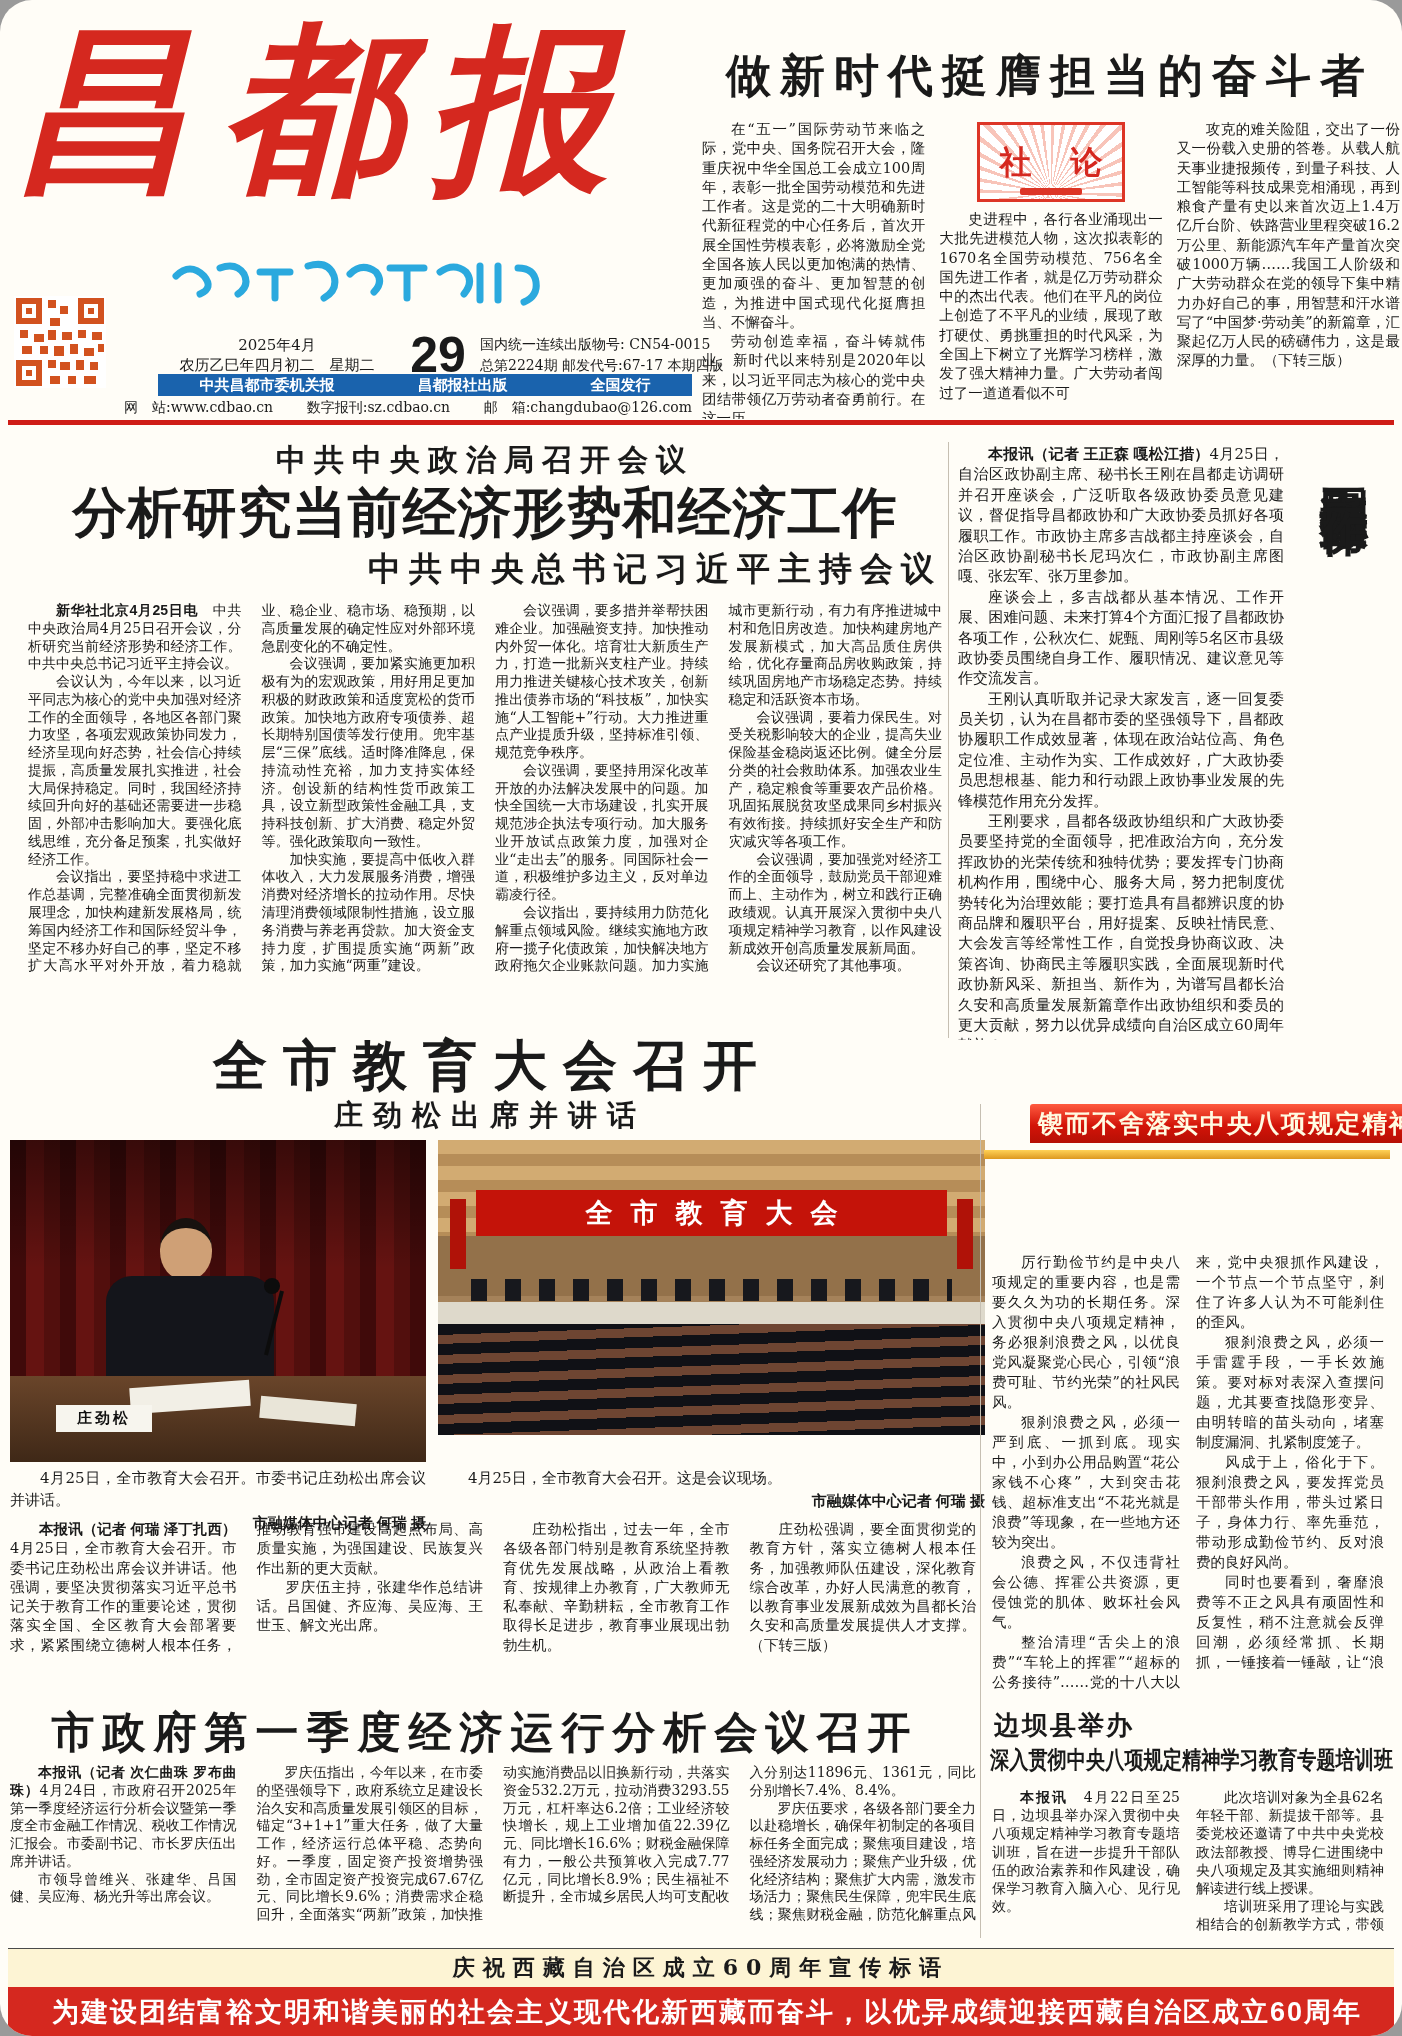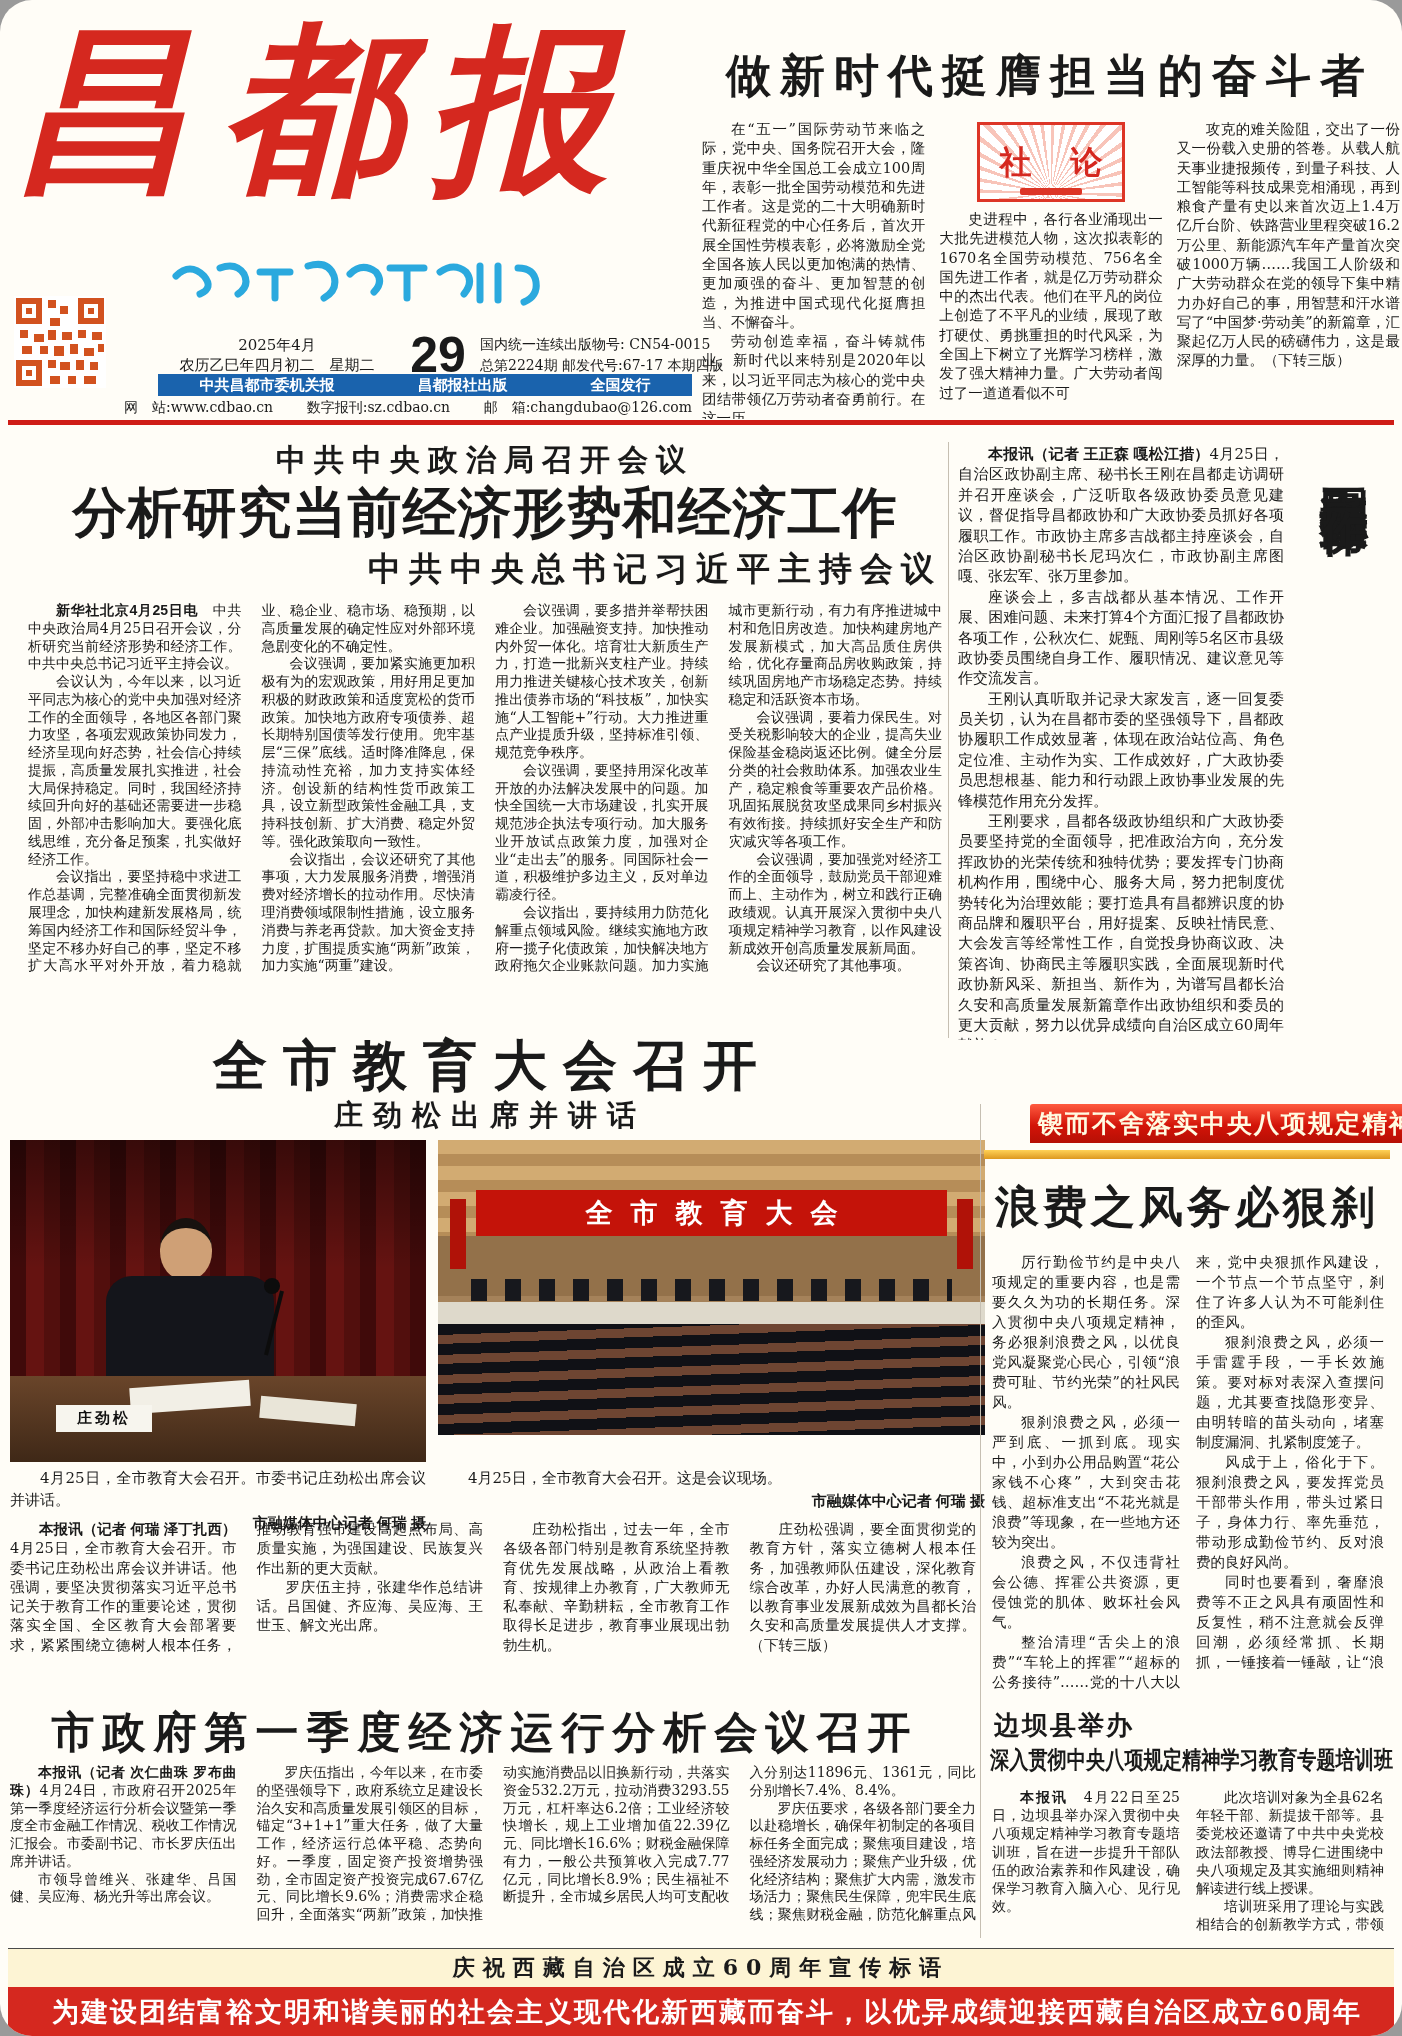--- a/index.html
+++ b/index.html
@@ -223,21 +223,21 @@
 
   <div class="abs pb-kicker" data-name="politburo-kicker">中共中央政治局召开会议</div>
   <div class="abs pb-headline" data-name="politburo-headline">分析研究当前经济形势和经济工作</div>
   <div class="abs pb-sub" data-name="politburo-subhead">中共中央总书记习近平主持会议</div>
   <div class="abs pb-body" data-name="politburo-body">
     <p class="para"><b class="lede" data-name="politburo-lede">新华社北京4月25日电</b><span data-name="politburo-lede-rest">　中共中央政治局4月25日召开会议，分析研究当前经济形势和经济工作。中共中央总书记习近平主持会议。</span></p>
     <div data-name="politburo-paragraphs">
         <p class="para">会议认为，今年以来，以习近平同志为核心的党中央加强对经济工作的全面领导，各地区各部门聚力攻坚，各项宏观政策协同发力，经济呈现向好态势，社会信心持续提振，高质量发展扎实推进，社会大局保持稳定。同时，我国经济持续回升向好的基础还需要进一步稳固，外部冲击影响加大。要强化底线思维，充分备足预案，扎实做好经济工作。</p>
         <p class="para">会议指出，要坚持稳中求进工作总基调，完整准确全面贯彻新发展理念，加快构建新发展格局，统筹国内经济工作和国际经贸斗争，坚定不移办好自己的事，坚定不移扩大高水平对外开放，着力稳就业、稳企业、稳市场、稳预期，以高质量发展的确定性应对外部环境急剧变化的不确定性。</p>
         <p class="para">会议强调，要加紧实施更加积极有为的宏观政策，用好用足更加积极的财政政策和适度宽松的货币政策。加快地方政府专项债券、超长期特别国债等发行使用。兜牢基层“三保”底线。适时降准降息，保持流动性充裕，加力支持实体经济。创设新的结构性货币政策工具，设立新型政策性金融工具，支持科技创新、扩大消费、稳定外贸等。强化政策取向一致性。</p>
-        <p class="para">会议指出，会议还研究了其他事项，大力发展服务消费，增强消费对经济增长的拉动作用。尽快清理消费领域限制性措施，设立服务消费与养老再贷款。加大资金支持力度，扩围提质实施“两新”政策，加力实施“两重”建设。</p>
+        <p class="para">加快实施，要提高中低收入群体收入，大力发展服务消费，增强消费对经济增长的拉动作用。尽快清理消费领域限制性措施，设立服务消费与养老再贷款。加大资金支持力度，扩围提质实施“两新”政策，加力实施“两重”建设。</p>
         <p class="para">会议强调，要多措并举帮扶困难企业。加强融资支持。加快推动内外贸一体化。培育壮大新质生产力，打造一批新兴支柱产业。持续用力推进关键核心技术攻关，创新推出债券市场的“科技板”，加快实施“人工智能+”行动。大力推进重点产业提质升级，坚持标准引领、规范竞争秩序。</p>
         <p class="para">会议强调，要坚持用深化改革开放的办法解决发展中的问题。加快全国统一大市场建设，扎实开展规范涉企执法专项行动。加大服务业开放试点政策力度，加强对企业“走出去”的服务。同国际社会一道，积极维护多边主义，反对单边霸凌行径。</p>
         <p class="para">会议指出，要持续用力防范化解重点领域风险。继续实施地方政府一揽子化债政策，加快解决地方政府拖欠企业账款问题。加力实施城市更新行动，有力有序推进城中村和危旧房改造。加快构建房地产发展新模式，加大高品质住房供给，优化存量商品房收购政策，持续巩固房地产市场稳定态势。持续稳定和活跃资本市场。</p>
         <p class="para">会议强调，要着力保民生。对受关税影响较大的企业，提高失业保险基金稳岗返还比例。健全分层分类的社会救助体系。加强农业生产，稳定粮食等重要农产品价格。巩固拓展脱贫攻坚成果同乡村振兴有效衔接。持续抓好安全生产和防灾减灾等各项工作。</p>
         <p class="para">会议强调，要加强党对经济工作的全面领导，鼓励党员干部迎难而上、主动作为，树立和践行正确政绩观。认真开展深入贯彻中央八项规定精神学习教育，以作风建设新成效开创高质量发展新局面。</p>
         <p class="para">会议还研究了其他事项。</p>
       </div>
   </div>
 
   <div class="abs vrule" style="left:948px;top:442px;height:596px;" data-name="column-rule-upper"></div>
@@ -303,21 +303,20 @@
         <p class="para">市领导曾维兴、张建华、吕国健、吴应海、杨光升等出席会议。</p>
         <p class="para">罗庆伍指出，今年以来，在市委的坚强领导下，政府系统立足建设长治久安和高质量发展引领区的目标，锚定“3+1+1”重大任务，做了大量工作，经济运行总体平稳、态势向好。一季度，固定资产投资增势强劲，全市固定资产投资完成67.67亿元、同比增长9.6%；消费需求企稳回升，全面落实“两新”政策，加快推动实施消费品以旧换新行动，共落实资金532.2万元，拉动消费3293.55万元，杠杆率达6.2倍；工业经济较快增长，规上工业增加值22.39亿元、同比增长16.6%；财税金融保障有力，一般公共预算收入完成7.77亿元，同比增长8.9%；民生福祉不断提升，全市城乡居民人均可支配收入分别达11896元、1361元，同比分别增长7.4%、8.4%。</p>
         <p class="para">罗庆伍要求，各级各部门要全力以赴稳增长，确保年初制定的各项目标任务全面完成；聚焦项目建设，培强经济发展动力；聚焦产业升级，优化经济结构；聚焦扩大内需，激发市场活力；聚焦民生保障，兜牢民生底线；聚焦财税金融，防范化解重点风险，确保高质量完成全年目标任务，以优异成绩迎接西藏自治区成立60周年。</p>
       </div>
   </div>
 
   <div class="abs vrule" style="left:980px;top:1104px;height:834px;" data-name="column-rule-lower"></div>
 
   <div class="abs ribbon" data-name="campaign-ribbon">锲而不舍落实中央八项规定精神</div>
   <div class="abs ribbon-gold" data-name="campaign-ribbon-gold-edge"></div>
-  <div class="abs lf-headline" data-name="langfei-headline">浪费之风务必狠刹</div>
   <div class="abs lf-body" data-name="langfei-body">
     <div data-name="langfei-paragraphs">
         <p class="para">厉行勤俭节约是中央八项规定的重要内容，也是需要久久为功的长期任务。深入贯彻中央八项规定精神，务必狠刹浪费之风，以优良党风凝聚党心民心，引领“浪费可耻、节约光荣”的社风民风。</p>
         <p class="para">狠刹浪费之风，必须一严到底、一抓到底。现实中，小到办公用品购置“花公家钱不心疼”，大到突击花钱、超标准支出“不花光就是浪费”等现象，在一些地方还较为突出。</p>
         <p class="para">浪费之风，不仅违背社会公德、挥霍公共资源，更侵蚀党的肌体、败坏社会风气。</p>
         <p class="para">整治清理“舌尖上的浪费”“车轮上的挥霍”“超标的公务接待”……党的十八大以来，党中央狠抓作风建设，一个节点一个节点坚守，刹住了许多人认为不可能刹住的歪风。</p>
         <p class="para">狠刹浪费之风，必须一手雷霆手段，一手长效施策。要对标对表深入查摆问题，尤其要查找隐形变异、由明转暗的苗头动向，堵塞制度漏洞、扎紧制度笼子。</p>
         <p class="para">风成于上，俗化于下。狠刹浪费之风，要发挥党员干部带头作用，带头过紧日子，身体力行、率先垂范，带动形成勤俭节约、反对浪费的良好风尚。</p>
         <p class="para">同时也要看到，奢靡浪费等不正之风具有顽固性和反复性，稍不注意就会反弹回潮，必须经常抓、长期抓，一锤接着一锤敲，让“浪费可耻、节约为荣”蔚然成风。</p>
       </div>

